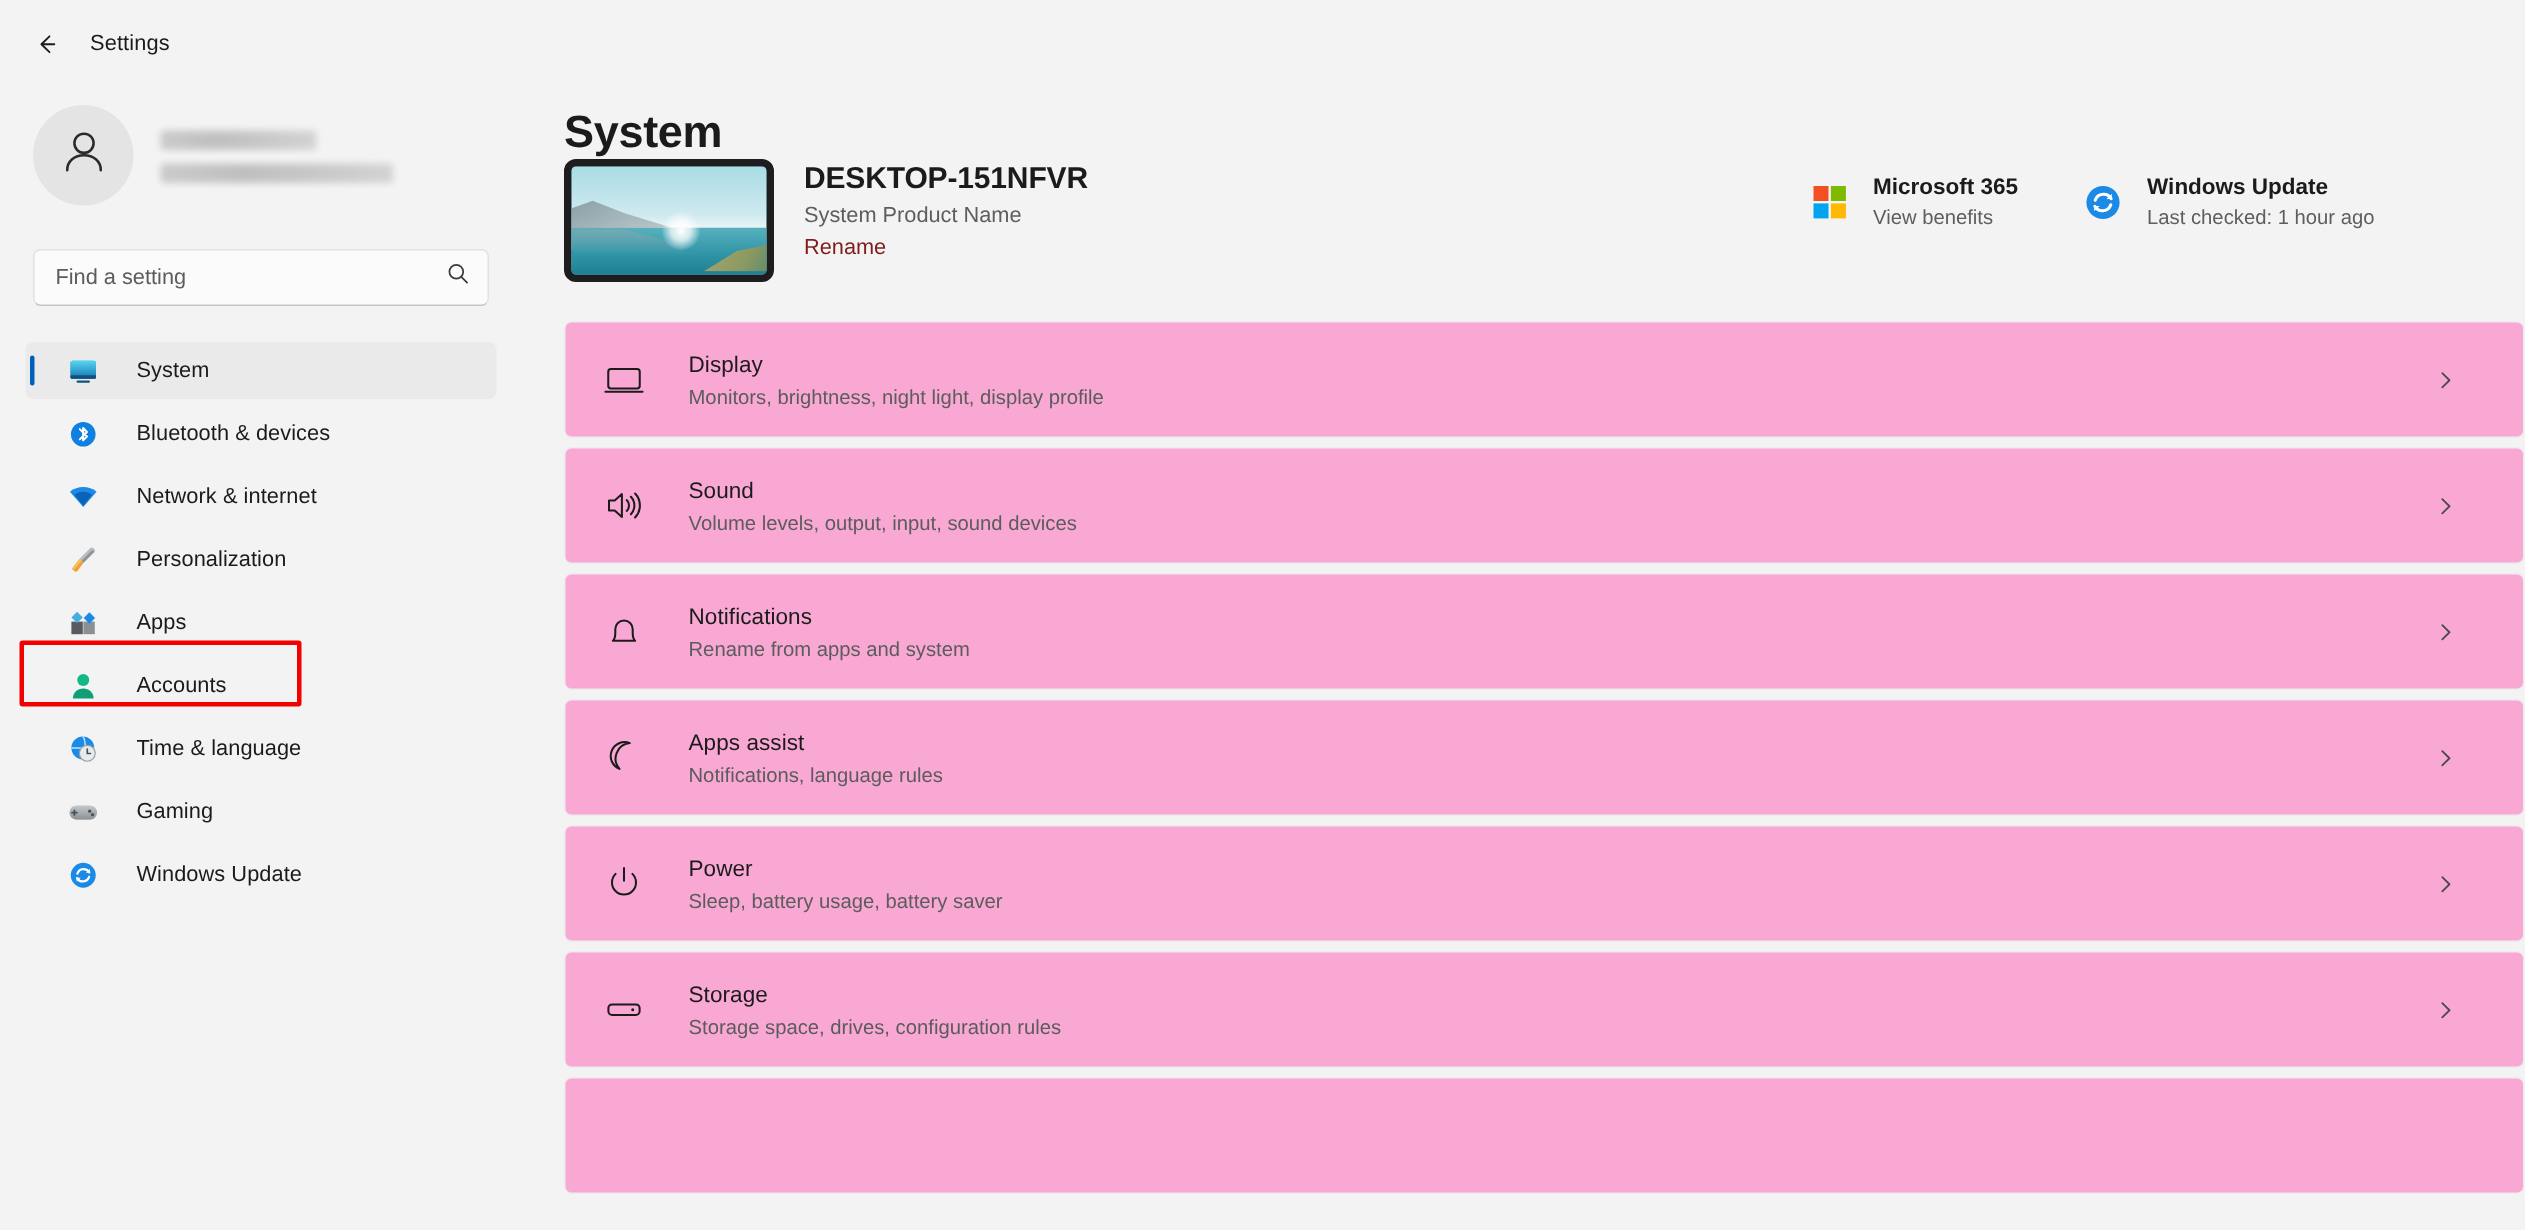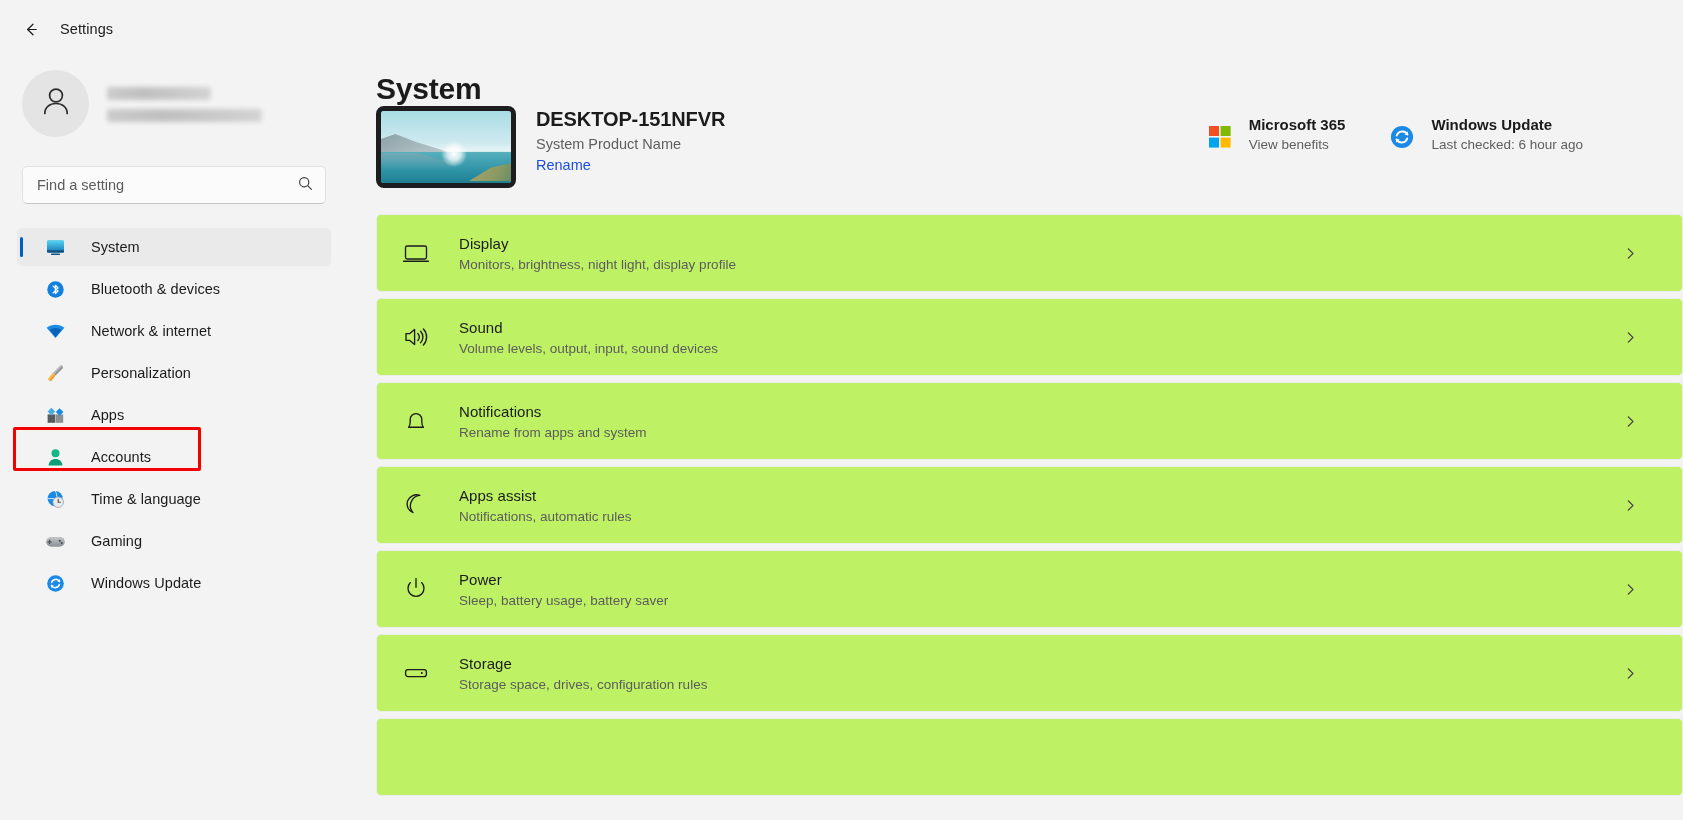--- a/index.html
+++ b/index.html
@@ -108,33 +108,33 @@
   .thumb-refl { position: absolute; left: 0; bottom: 18%; width: 58%; height: 24%;
     background: linear-gradient(180deg,rgba(140,165,172,.55),rgba(60,140,155,0));
     clip-path: polygon(0 0, 46% 0, 100% 62%, 100% 100%, 0 100%); }
   .thumb-bank { position: absolute; right: -4px; bottom: 2px; width: 46px; height: 20px;
     background: linear-gradient(120deg,#a9a46f 0%,#8c9a62 60%,#5e8a6a 100%);
     clip-path: polygon(26% 100%, 0 100%, 48% 32%, 100% 8%, 100% 100%); }
 
   .device-info { margin-left: 20px; padding-top: 2px; }
   .device-name { font-size: 20px; font-weight: bold; color: #1b1b1b; letter-spacing: -.1px; }
   .device-model { font-size: 14.5px; color: #5e5e5e; margin-top: 5px; }
-  .device-rename { font-size: 14.5px; color: #1d4ed8; margin-top: 5px; cursor: pointer; display: inline-block; }
+  .device-rename { font-size: 14.5px; color: #7f1d1d; margin-top: 5px; cursor: pointer; display: inline-block; }
 
   .widgets { margin-left: auto; display: flex; gap: 42px; padding-top: 10px; padding-right: 100px; }
-  .widget { display: flex; align-items: flex-end; gap: 14px; cursor: pointer; }
+  .widget { display: flex; align-items: center; gap: 14px; cursor: pointer; }
   .widget-ico { width: 30px; height: 30px; flex: 0 0 auto; display: flex; align-items: center; justify-content: center; margin-top: 2px; }
   .widget-title { font-size: 15px; font-weight: bold; color: #1b1b1b; white-space: nowrap; }
   .widget-sub { font-size: 13.5px; color: #5e5e5e; margin-top: 4px; white-space: nowrap; }
 
   
   .cards { margin-top: 26px; }
   .card {
     position: relative; display: flex; align-items: center;
-    height: 78px; margin-bottom: 6px; background: #bef264;
+    height: 78px; margin-bottom: 6px; background: #f9a8d4;
     border: 1px solid #ececee; border-radius: 5px;
     padding-left: 22px; padding-right: 44px; cursor: pointer;
     width: 1307px;
   }
   .card-ico { width: 34px; height: 34px; flex: 0 0 auto; display: flex; align-items: center; justify-content: center; margin-right: 26px; }
   .card-text { flex: 1; }
   .card-title { font-size: 15px; color: #1b1b1b; letter-spacing: .05px; }
   .card-sub { font-size: 13.5px; color: #5c5c5c; margin-top: 5px; }
   .card-chev { margin-left: auto; flex: 0 0 auto; display: flex; align-items: center; }
 </style>
@@ -345,21 +345,21 @@
           <span class="widget-ico">
             <svg width="28" height="28" viewBox="0 0 21 21">
               <circle cx="10.5" cy="10.5" r="8.3" fill="#1b8ae6"></circle>
               <path d="M14.6 8.6A4.4 4.4 0 0 0 6.6 9.4" fill="none" stroke="#fff" stroke-width="1.5" stroke-linecap="round"></path>
               <path d="M6.4 12.4a4.4 4.4 0 0 0 8-.8" fill="none" stroke="#fff" stroke-width="1.5" stroke-linecap="round"></path>
               <path d="M14.9 6.1v2.7h-2.7zM6.1 14.9v-2.7h2.7z" fill="#fff"></path>
             </svg>
           </span>
           <div>
             <div class="widget-title">Windows Update</div>
-            <div class="widget-sub">Last checked: 6 hour ago</div>
+            <div class="widget-sub">Last checked: 1 hour ago</div>
           </div>
         </div>
       </div>
     </div>
 
     <div class="cards">
 
       <div class="card">
         <span class="card-ico">
           <svg width="28" height="28" viewBox="0 0 28 28">
@@ -416,21 +416,21 @@
       </div>
 
       <div class="card">
         <span class="card-ico">
           <svg width="28" height="28" viewBox="0 0 28 28">
             <path d="M17.8 4.4A10.4 10.4 0 0 0 11 21.6a9 9 0 0 1 6.8-17.2z" fill="none" stroke="#1b1b1b" stroke-width="1.35" stroke-linejoin="round"></path>
           </svg>
         </span>
         <div class="card-text">
           <div class="card-title">Apps assist</div>
-          <div class="card-sub">Notifications, automatic rules</div>
+          <div class="card-sub">Notifications, language rules</div>
         </div>
         <span class="card-chev">
           <svg width="15" height="15" viewBox="0 0 15 15">
             <path d="M5.2 2.8 10 7.5 5.2 12.2" fill="none" stroke="#4a4a4a" stroke-width="1.2" stroke-linecap="round" stroke-linejoin="round"></path>
           </svg>
         </span>
       </div>
 
       <div class="card">
         <span class="card-ico">

